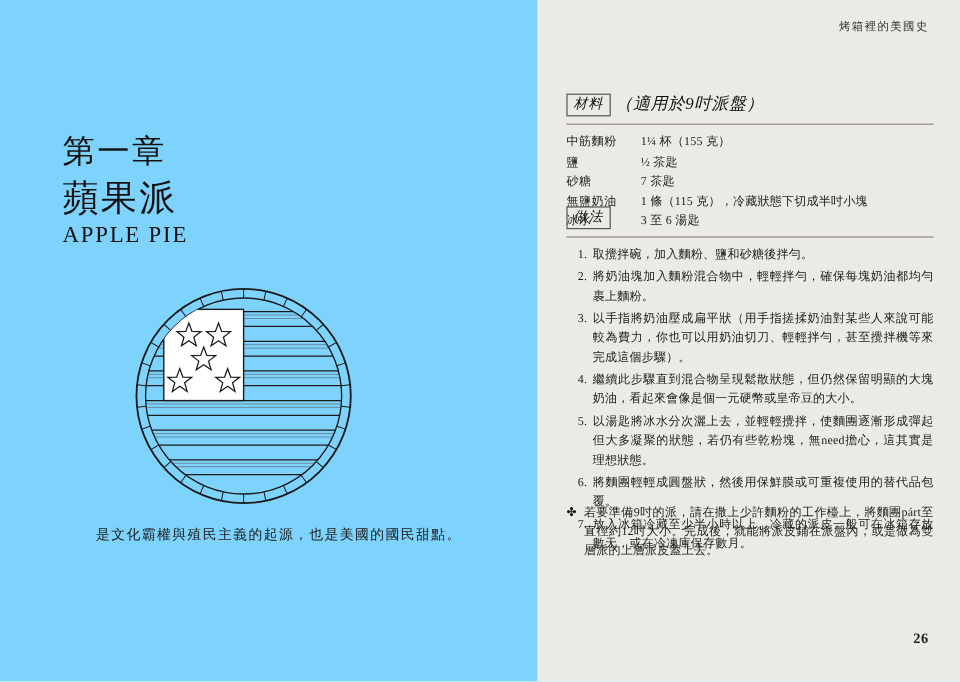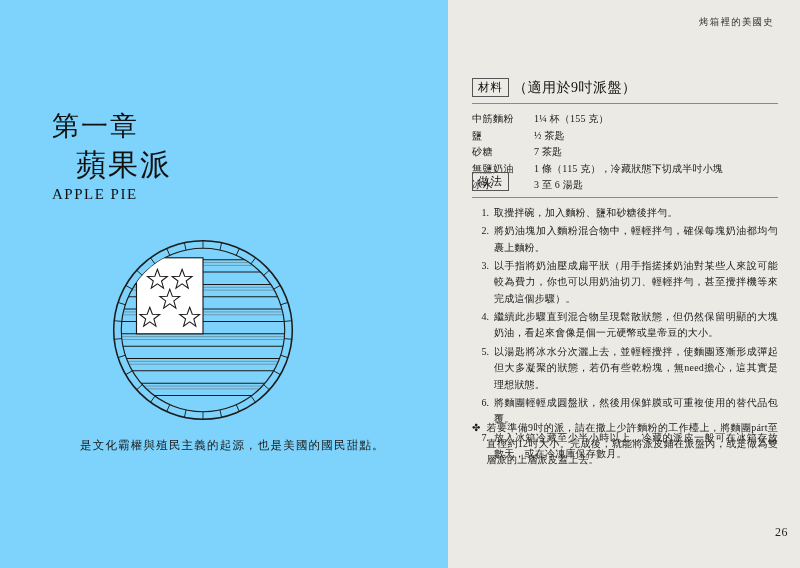--- a/index.html
+++ b/index.html
@@ -38,27 +38,26 @@
     color: #111;
     font-family: "Liberation Serif", "DejaVu Serif", serif;
   }
   .chapter-title {
     position: absolute;
     left: 52px;
     top: 145px;
     font-size: 30px;
     letter-spacing: 2px;
     color: #111;
-    margin-left: 24px;
   }
   .chapter-title-en {
     position: absolute;
     left: 52px;
     top: 186px;
-    font-size: 15px;
+    font-size: 19px;
     letter-spacing: 1.5px;
     color: #111;
   }
   .illustration {
     position: absolute;
     left: 108px;
     top: 235px;
     width: 190px;
     height: 190px;
   }
@@ -97,22 +96,23 @@
     font-size: 11.5px;
     letter-spacing: 1px;
     color: #111;
     border: 1px solid #555;
     padding: 2px 5px 2px 5px;
     background: transparent;
     line-height: 1.1;
   }
   .heading-row {
     display: flex;
-    align-items: flex-end;
+    align-items: flex-start;
     gap: 4px;
+    font-style: italic;
   }
   .heading-extra {
     font-size: 14px;
     letter-spacing: 0.5px;
     color: #111;
   }
   .rule {
     border: 0;
     border-top: 1px solid #8e8a83;
     margin: 6px 0 7px 0;
@@ -162,25 +162,26 @@
   .note-mark {
     flex: 0 0 auto;
     font-size: 10px;
     line-height: 1.62;
   }
   .note-text {
     text-align: justify;
   }
   .page-number {
     position: absolute;
-    right: 12px;
+    right: 26px;
     bottom: 28px;
     font-size: 12px;
     color: #222;
     letter-spacing: 0.5px;
+    font-weight: bold;
   }
 </style>
 </head>
 <body>
 
 <div class="page">
 
   <div class="left-page">
     <div class="chapter-label">第一章</div>
     <div class="chapter-title">蘋果派</div>

